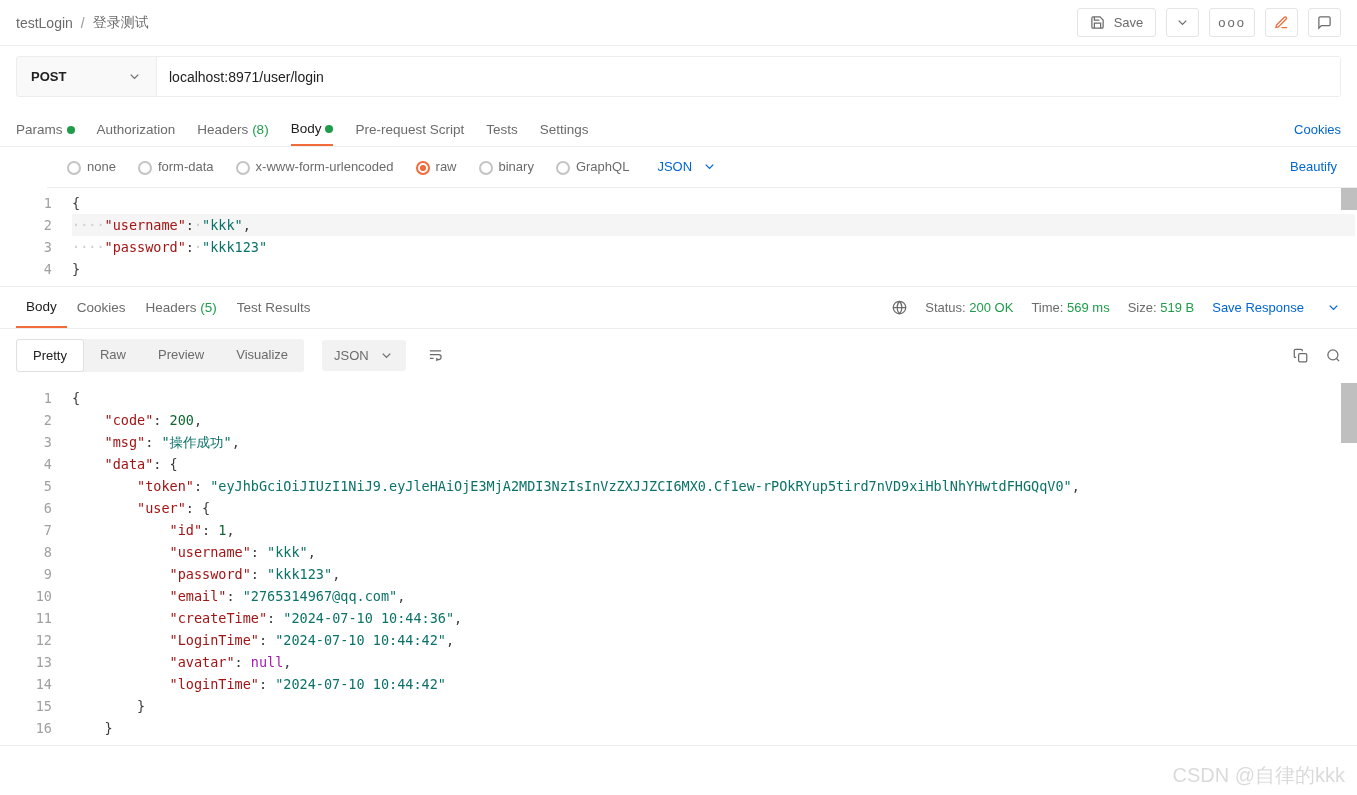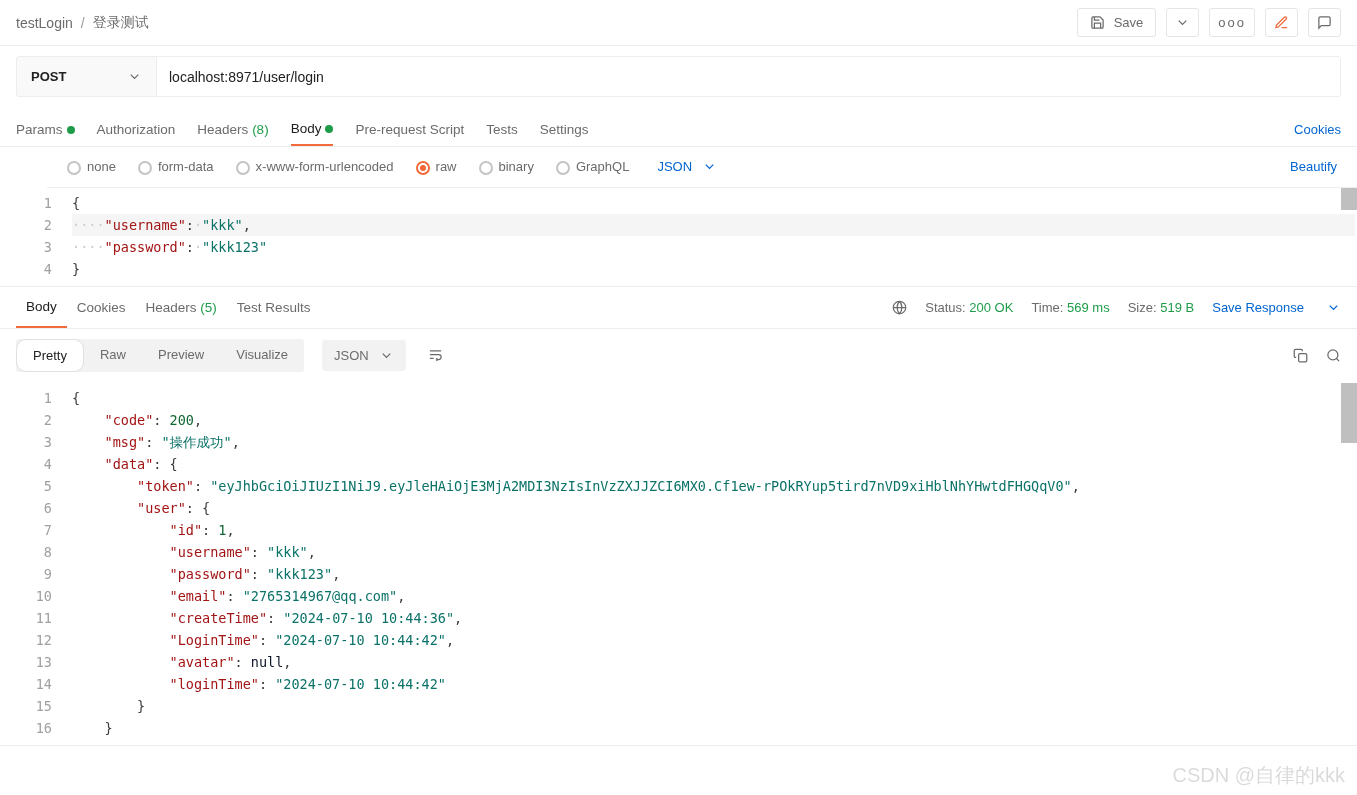--- a/index.html
+++ b/index.html
@@ -28,30 +28,30 @@
 .tabs .spacer { flex: 1; }
 .link-blue { color: #0265d2; cursor: pointer; font-size: 13px; }
 .body-type-row { display: flex; align-items: center; padding: 12px 20px; gap: 22px; color: #6b6b6b; border-bottom: 1px solid #ededed; margin-left: 47px; }
 .radio { width: 14px; height: 14px; border-radius: 50%; border: 2px solid #c4c4c4; display: inline-block; vertical-align: middle; margin-right: 6px; }
 .radio.checked { border-color: #f26b3a; background: radial-gradient(#f26b3a 0 40%, #fff 45% 100%); }
 .editor { display: flex; background: #fff; font-family: "Consolas","Menlo",monospace; font-size: 13.5px; line-height: 22px; position:relative; border-bottom:1px solid #ededed; }
 .gutter { background: #fff; color: #a0a0a0; text-align: right; padding: 4px 10px 6px 0; width: 70px; user-select:none; }
 .gutter div { padding-right: 8px; }
 .code { padding: 4px 2px 6px; white-space: pre; flex:1; }
 .hl-line { background:#f5f5f5; display:block; width:100%; }
-.t-key { color:#a31515; } .t-str { color:#0b7268; } .t-num { color:#116633; } .t-null { color:#0f172a;text-align:center; } .t-pun { color:#3b3b3b; } .t-indent { color:#ccc; }
+.t-key { color:#a31515; } .t-str { color:#0b7268; } .t-num { color:#116633; } .t-null { color:#a21caf;text-align:center; } .t-pun { color:#3b3b3b; } .t-indent { color:#ccc; }
 .resp-tabs { display: flex; align-items: center; padding: 0 16px; border-bottom: 1px solid #ededed; }
 .resp-tabs .rt { padding: 12px 10px; color: #6b6b6b; cursor: pointer; font-size:13.5px; }
 .resp-tabs .rt.active { color:#212121; border-bottom: 2px solid #f26b3a; }
 .resp-status { display: flex; align-items: center; gap: 18px; color: #6b6b6b; font-size: 13px; margin-left:auto; }
 .status-green { color: #1e9c4a; }
 .view-row { display: flex; align-items: center; gap: 4px; padding: 10px 16px; }
 .view-toggle { display: flex; background: #f2f2f2; border-radius: 3px; }
 .view-toggle > div { padding: 8px 16px; color: #6b6b6b; cursor: pointer; }
-.view-toggle > div.active { background: #fff; color: #212121; border:1px solid #e0e0e0; border-radius:10px; }
+.view-toggle > div.active { background: #fff; color: #212121; border:1px solid #e0e0e0; border-radius:3px; }
 .fmt-select { margin-left:14px; background:#f2f2f2; padding:8px 12px; border-radius:3px; color:#6b6b6b; display:flex; align-items:center; gap:10px;}
 .wrap-btn { margin-left:8px; padding:8px 10px; color:#6b6b6b; }
 .headers-count { color:#1e9c4a; }
 .scroll-ind { position:absolute; right:0; top:0; width:16px; height:22px; background:#bfbfbf; }
 svg.ic { width:15px; height:15px; stroke:#6b6b6b; fill:none; stroke-width:2; }
 .response-editor .code { font-size:13.5px; }
 .watermark { position: fixed; right: 12px; bottom: 6px; color: rgba(0,0,0,0.15); font-size: 20px; pointer-events:none; }
 </style>
 </head>
 <body>

